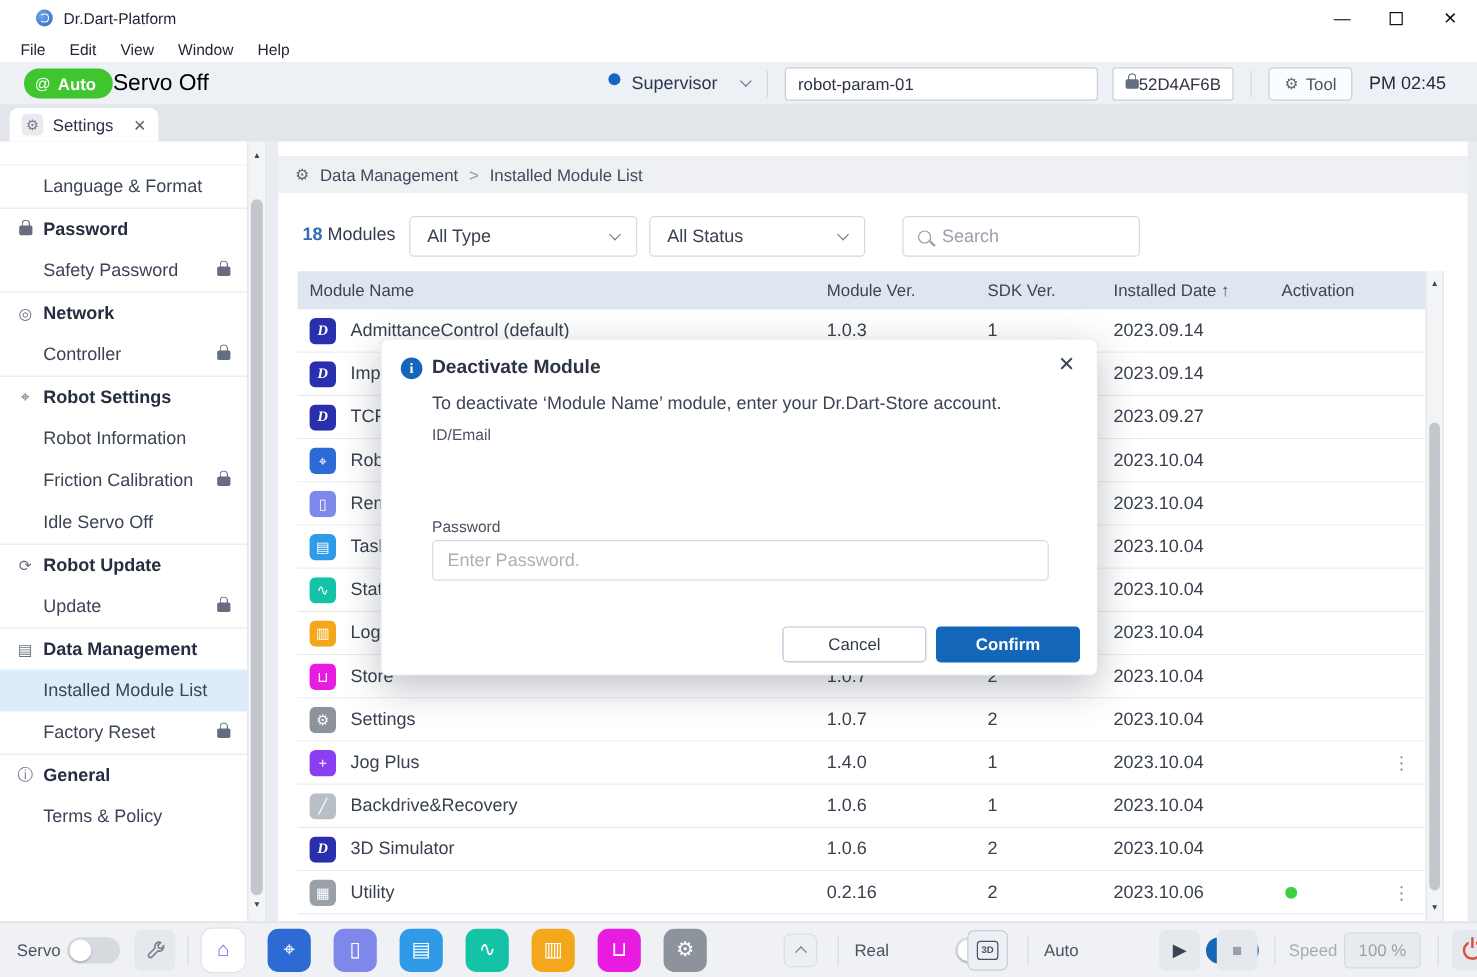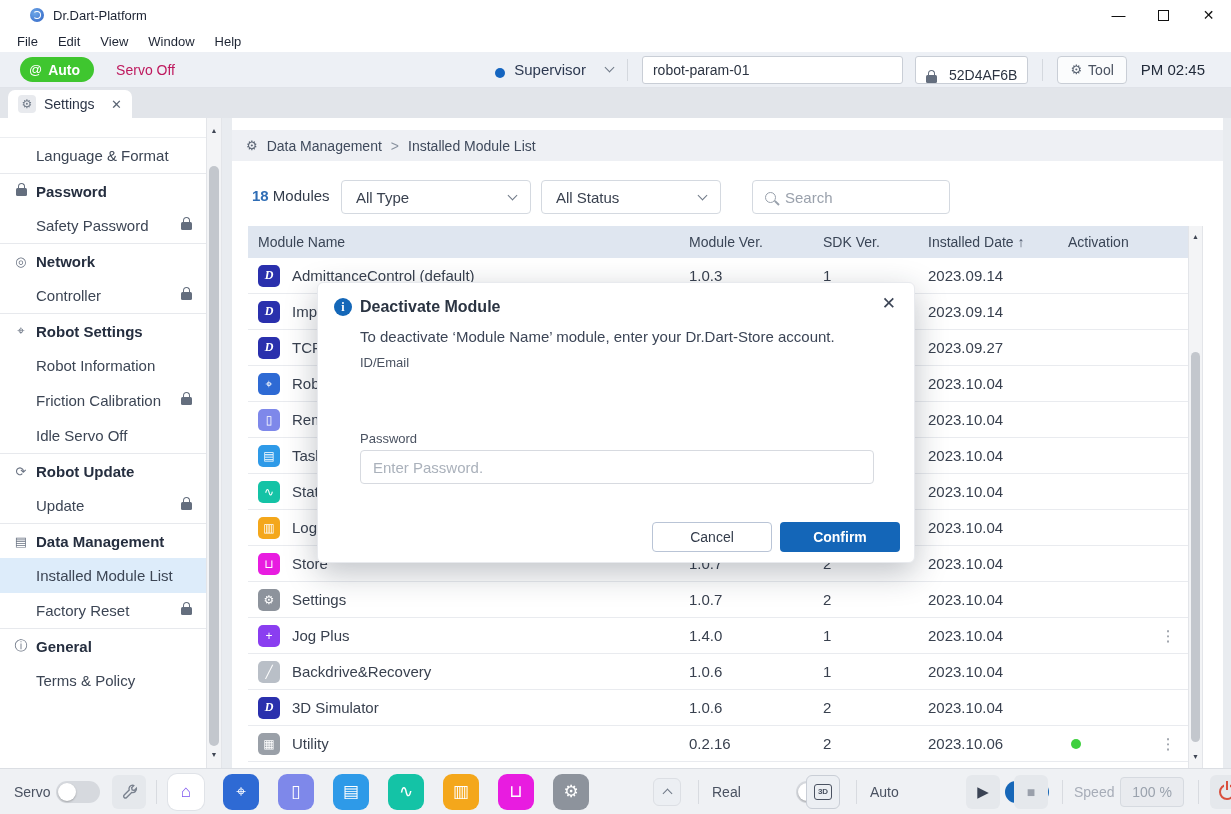--- a/index.html
+++ b/index.html
@@ -16,29 +16,29 @@
 .max-box{width:11px;height:11px;border:1.2px solid #111}
 
 
 .menubar{position:absolute;top:30px;left:0;right:0;height:22px;background:#fff;display:flex;align-items:center;padding-left:7px}
 .menu-item{font-size:13px;color:#1d2433;padding:0 10px}
 
 
 .toolbar{position:absolute;top:52px;left:0;right:0;height:36px;background:#edf0f5;border-bottom:1px solid #e0e3e9;display:flex;align-items:center}
 .badge{margin-left:20px;height:25px;padding:0 14px 0 9px;border-radius:13px;background:#3fc62f;color:#fff;font-weight:700;font-size:14px;display:flex;align-items:center;gap:6px}
 .badge-ic{font-size:13px;font-weight:400}
-.servo-status{margin-left:22px;font-size:14px;color:#be185d}
+.servo-status{font-size:19px;color:#000000}
 .spacer{flex:1}
-.role{display:flex;align-items:flex-end;gap:9px;font-size:15px;color:#2c3850}
+.role{display:flex;align-items:flex-start;gap:9px;font-size:15px;color:#2c3850}
 .role-dot{width:10px;height:10px;border-radius:50%;background:#1565c0}
 .chev{display:inline-block;width:7px;height:7px;border-right:1.7px solid #6f7987;border-bottom:1.7px solid #6f7987;transform:rotate(45deg);margin-top:-4px}
 .chev.up{transform:rotate(-135deg);margin-top:4px}
 .vsep{width:1px;height:22px;background:#d4d8de;margin:0 14px}
 .param-input{width:261px;height:28px;border:1px solid #c9ced6;border-radius:3px;background:#fff;font-size:14px;color:#2c3442;padding:0 10px;font-family:"Liberation Sans",sans-serif}
-.robot-box{margin-left:12px;height:28px;border:1px solid #c9ced6;border-radius:3px;background:#fff;display:flex;align-items:flex-end;gap:12px;padding:0 10px;font-size:14px;color:#2c3442}
+.robot-box{margin-left:12px;height:28px;border:1px solid #c9ced6;border-radius:3px;background:#fff;display:flex;align-items:center;gap:0;padding:0 10px;font-size:14px;color:#2c3442}
 .tool-btn{height:28px;border:1px solid #c9ced6;border-radius:4px;background:#fbfcfd;display:flex;align-items:center;gap:6px;padding:0 12px;font-size:14px;color:#4a5261}
 .gear-glyph{color:#5b6574;font-size:13px}
 .clock{font-size:15px;color:#222b3a;margin:0 26px 0 14px;white-space:nowrap}
 
 
 .tabstrip{position:absolute;top:88px;left:0;right:0;height:30px;background:#e2e5ea}
 .tab{position:absolute;left:8px;bottom:0;width:124px;height:28px;background:#fff;border-radius:7px 7px 0 0;display:flex;align-items:center;padding:0 10px;gap:8px}
 .tab-ic{width:18px;height:18px;border-radius:4px;background:#e8eaee;color:#707a88;font-size:12px;display:flex;align-items:center;justify-content:center;flex:none}
 .tab-label{font-size:14px;color:#2b3446}
 .tab-close{margin-left:auto;font-size:13px;color:#5b6574}

